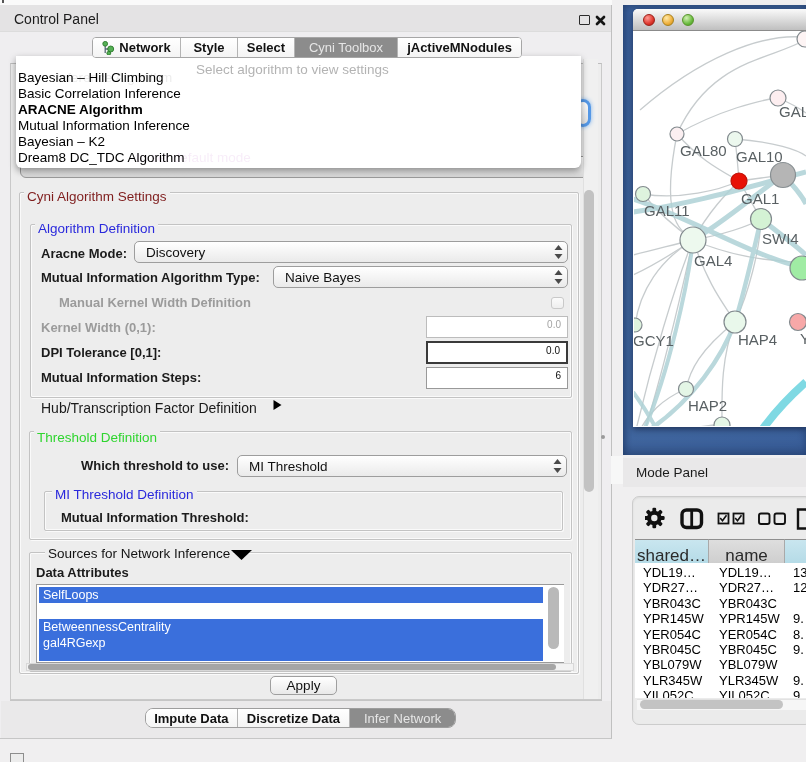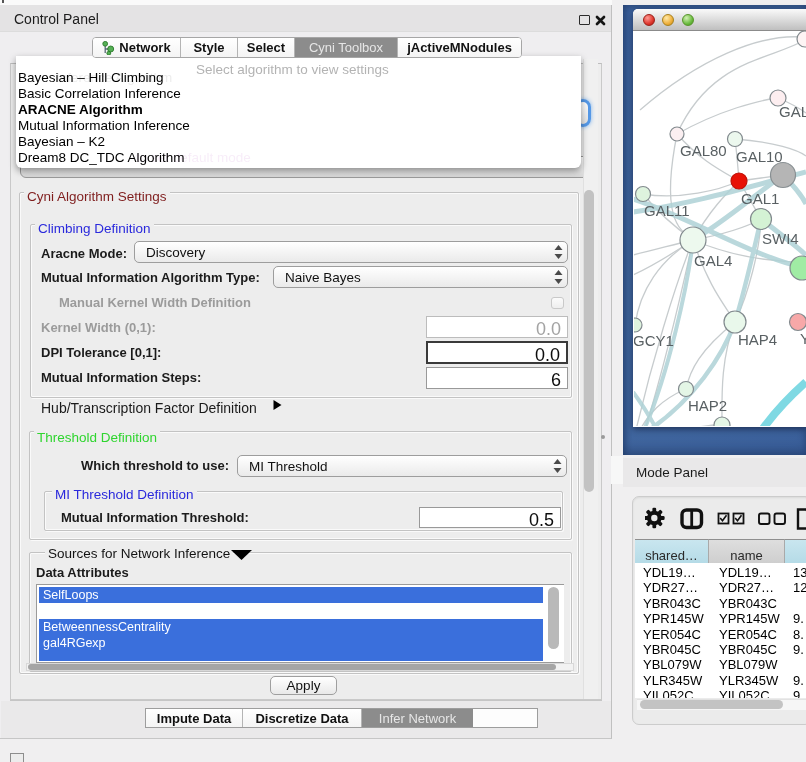--- a/index.html
+++ b/index.html
@@ -42,60 +42,60 @@
 
 .combo { position:absolute; height:22px; background:linear-gradient(#ffffff,#eaeaea);
   border:1px solid #9d9d9d; border-radius:5px; font-size:13.5px; color:#111;
   display:flex; align-items:center; padding-left:11px; }
 .combo:after { content:""; position:absolute; right:8px; top:4px; width:9px; height:14px;
   background:
     linear-gradient(#00000000,#00000000);
 }
 
 
-.field { position:absolute; background:#ffffff; font-size:18px; color:#0d0d0d;
+.field { position:absolute; background:#ffffff; font-size:10px; color:#0d0d0d;
   text-align:right; padding:2px 6px 0 0; border:1px solid #999; }
 .fdis { border:1px solid #bcbcbc; color:#a3a3a3; }
 .ffoc { border:2px solid #3a3a3a; }
 
 
 #listbox { left:36px; top:584px; width:528px; height:79px; background:#ffffff;
   border:1px solid #9a9a9a; border-right:none; overflow:hidden; }
 .lrow { position:absolute; left:2px; width:504px; height:16px; background:#3a6fdc;
   color:#fff; font-size:12.5px; padding-left:4px; line-height:16px; }
 
 
 #apply { left:270px; top:676px; width:67px; height:19px; background:linear-gradient(#ffffff,#e9e9e9);
   border:1px solid #9f9f9f; border-radius:5px; font-size:13.5px; color:#111;
   display:flex; align-items:center; justify-content:center; }
 
 
-#btabs { left:145px; top:708px; width:393px; height:20px; background:#fdfdfd;
-  border:1px solid #9d9d9d; border-radius:0; display:flex; overflow:hidden; }
+#btabs { left:145px; top:708px; width:311px; height:20px; background:#fdfdfd;
+  border:1px solid #9d9d9d; border-radius:8px; display:flex; overflow:hidden; }
 
 
 #popup { left:16px; top:56px; width:565px; height:112px; overflow:hidden; background:#ffffff;
   border-radius:0 0 6px 6px; box-shadow:0 3px 7px rgba(0,0,0,0.4); z-index:50; }
 .pitem { position:absolute; left:2px; font-size:13.5px; color:#000; white-space:nowrap; }
 
 
 #netbg { left:623px; top:5px; width:183px; height:450px;
   background:linear-gradient(120deg,#3d639f,#41679f 40%,#3a5f9a);
   box-shadow:inset 2px 2px 6px rgba(10,25,60,0.35), inset 0 -6px 8px rgba(10,25,60,0.25); }
 #macwin { left:633px; top:9px; width:173px; height:418px; background:#ffffff;
   border-radius:5px 0 0 0; box-shadow:0 2px 6px rgba(0,0,20,0.5); }
 #mactitle { left:0; top:0; width:173px; height:22px; border-radius:5px 0 0 0;
   background:linear-gradient(#fafafa,#bfbfbf); border-bottom:1px solid #8b8b8b; }
 .light { position:absolute; top:5px; width:12px; height:12px; border-radius:50%; }
 
 #tpbar { left:623px; top:458px; width:183px; height:29px; background:#e9e8e9; }
 #tpbartext { left:636px; top:465px; font-size:13.5px; color:#1c1c1c; }
 #tablebox { left:632px; top:496px; width:180px; height:229px; background:#ebebeb;
   border:1px solid #cccccc; border-radius:7px; box-shadow:inset 0 1px 2px rgba(0,0,0,0.08); }
-.hcell { position:absolute; top:539px; height:33px; font-size:13px; color:#2a2a2a;
+.hcell { position:absolute; top:539px; height:33px; font-size:17px; color:#2a2a2a;
   display:flex; align-items:center; justify-content:center;
   border-top:1px solid #8f8f8f; border-bottom:1px solid #9a9a9a; border-right:1px solid #a9a9a9; }
 .trow { position:absolute; font-size:13px; color:#000; white-space:nowrap; }
 </style>
 </head>
 <body>
 
 <div class="abs" id="cpwin">
   <div class="abs" id="topsliver"></div>
   <div class="abs" id="toptick"></div>
@@ -109,21 +109,21 @@
   <div class="abs" id="content"></div>
 
   <div class="abs" style="left:20px; top:156px; width:572px; height:22px; border:1.5px solid #9a9a9a; border-radius:6px; background:linear-gradient(#ffffff,#d8d8d8);"></div>
   <div class="abs" style="left:583px; top:83px; width:14px; height:95px; border-top:1px solid #c9c9c9; border-right:1px solid #c9c9c9; box-shadow:1px 0 0 #fafafa;"></div>
   <div class="abs" style="left:575px; top:99px; width:16px; height:28px; z-index:5; border:3.5px solid #5598e6; border-radius:8px; background:linear-gradient(#fdfdfd,#e0e0e0); box-shadow:0 0 4px #7fb4ec;"></div>
 
   <div class="group" style="left:19px; top:192px; width:560px; height:482px;"></div>
   <div class="glabel" style="left:24px; top:189px; color:#7f1d1d;">Cyni Algorithm Settings</div>
 
   <div class="group" style="left:30px; top:224px; width:542px; height:174px;"></div>
-  <div class="glabel blue" style="left:35px; top:221px;">Climbing Definition</div>
+  <div class="glabel blue" style="left:35px; top:221px;">Algorithm Definition</div>
 
   <div class="lbl" style="left:41px; top:246px;">Aracne Mode:</div>
   <div class="combo" style="left:134px; top:241px; width:434px;">Discovery</div>
   <div class="lbl" style="left:41px; top:270px;">Mutual Information Algorithm Type:</div>
   <div class="combo" style="left:273px; top:266px; width:295px;">Naive Bayes</div>
   <div class="lbl graylbl" style="left:59px; top:295px;">Manual Kernel Width Definition</div>
   <div class="abs" style="left:551px; top:297px; width:13px; height:12px; background:linear-gradient(#fbfbfb,#eeeeee); border:1px solid #c9c9c9; border-radius:3px;"></div>
   <div class="lbl graylbl" style="left:41px; top:320px;">Kernel Width (0,1):</div>
   <div class="field fdis" style="left:426px; top:316px; width:142px; height:22px;">0.0</div>
   <div class="lbl" style="left:41px; top:345px;">DPI Tolerance [0,1]:</div>
@@ -137,21 +137,20 @@
   </svg>
 
   <div class="group" style="left:29px; top:431px; width:543px; height:109px;"></div>
   <div class="glabel green" style="left:34px; top:430px;">Threshold Definition</div>
   <div class="lbl" style="left:81px; top:458px;">Which threshold to use:</div>
   <div class="combo" style="left:237px; top:455px; width:330px;">MI Threshold</div>
 
   <div class="group" style="left:44px; top:491px; width:519px; height:40px;"></div>
   <div class="glabel blue" style="left:52px; top:487px;">MI Threshold Definition</div>
   <div class="lbl" style="left:61px; top:510px;">Mutual Information Threshold:</div>
-  <div class="field" style="left:419px; top:507px; width:142px; height:21px;">0.5</div>
 
   <div class="group" style="left:29px; top:552px; width:543px; height:120px;"></div>
   <div class="glabel" style="left:45px; top:546px; color:#141414;">Sources for Network Inference</div>
   <svg class="abs" style="left:231px; top:550px;" width="21" height="10" viewBox="0 0 21 10">
     <path d="M0 0 L21 0 L10.5 10 Z" fill="#000"></path>
   </svg>
   <div class="lbl" style="left:36px; top:565px;">Data Attributes</div>
 
   <div class="abs" id="listbox">
     <div class="lrow" style="top:2px;">SelfLoops</div>

